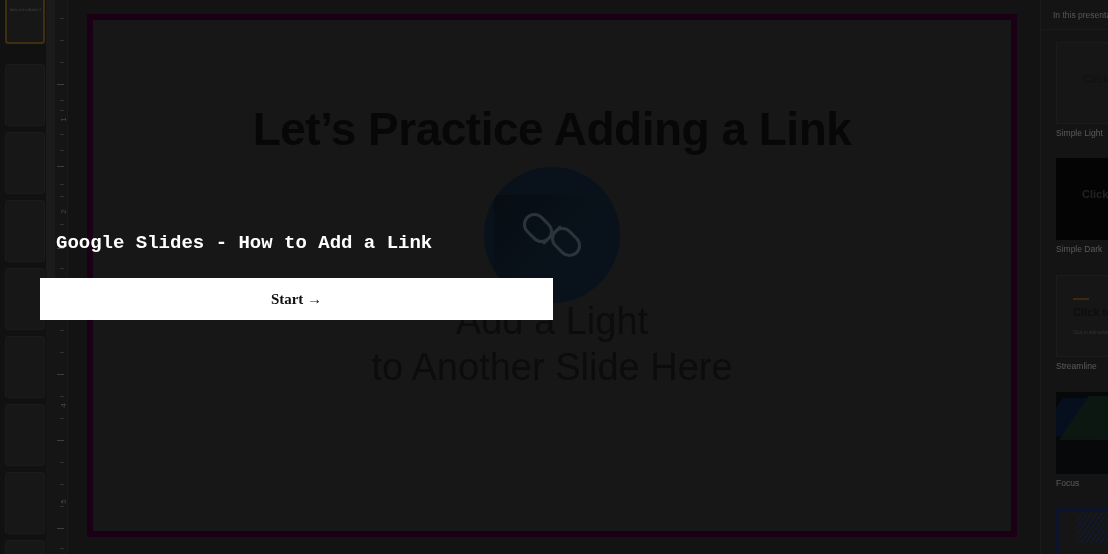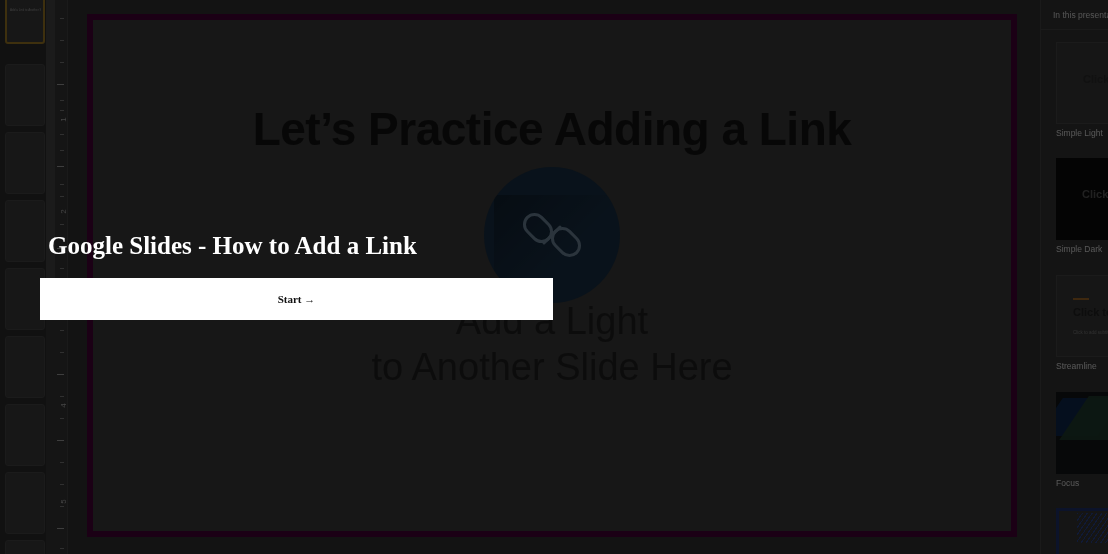--- a/index.html
+++ b/index.html
@@ -116,30 +116,30 @@
              background:#1d3527; transform:skewX(-34deg); opacity:.95; }
   .geo-lines { position:absolute; left:18px; top:2px; width:56px; height:30px;
                background:repeating-linear-gradient(125deg,#243a7a 0 1px,transparent 1px 4px); }
 
   
   #dim {
     position:absolute; left:0; top:0; width:1108px; height:554px;
     background:rgba(0,0,0,.55);
   }
   #overlay-title {
-    position:absolute; left:48px; top:232px;
-    font-size:25px; font-weight:bold; color:#ffffff;
-    font-family:Liberation Serif, serif;
+    position:absolute; left:56px; top:232px;
+    font-size:19px; font-weight:bold; color:#ffffff;
+    font-family:Liberation Mono, monospace;
     white-space:nowrap;
   }
   #start-button {
     position:absolute; left:40px; top:278px; width:513px; height:42px;
     background:#ffffff;
     display:flex; align-items:center; justify-content:center;
-    font-size:11px; font-weight:bold; color:#111111;
+    font-size:15px; font-weight:bold; color:#111111;
     font-family:"Liberation Serif", serif;
     cursor:pointer;
   }
 </style>
 </head>
 <body>
 
 <div id="app">
 
   <div id="filmstrip">

